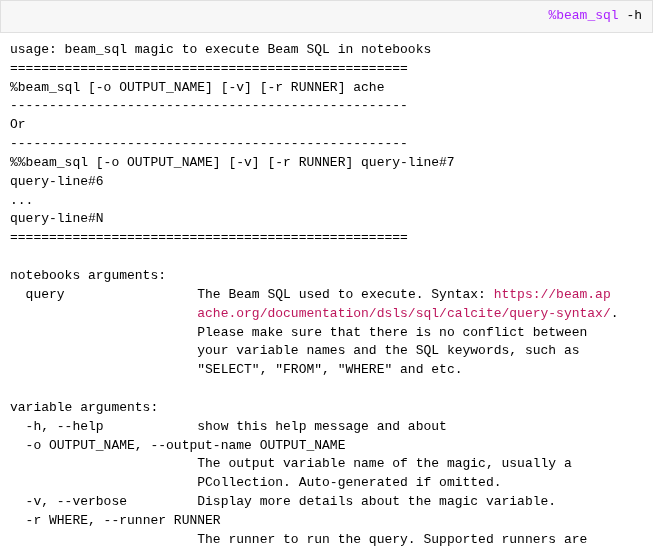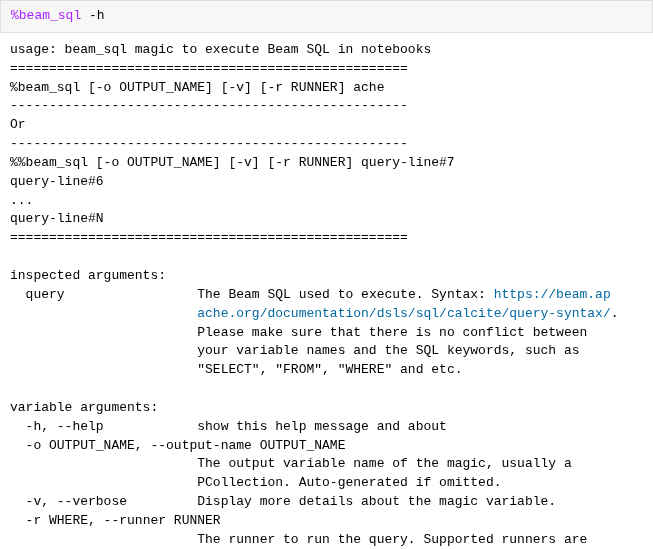--- a/index.html
+++ b/index.html
@@ -12,51 +12,52 @@
     background: #ffffff;
     color: #000000;
     width: 653px;
   }
   .cell-input {
     background: #f7f7f7;
     border: 1px solid #e0e0e0;
     padding: 6px 10px;
     white-space: pre;
     font-family: inherit;
+    text-align: right;
   }
   .magic-cmd { color: #aa22ff; }
   .flag-h { color: #000; }
   .cell-output {
     padding: 8px 10px 14px 10px;
     white-space: pre-wrap;
     font-family: inherit;
   }
   .cell-output a {
-    color: #0369a1;
+    color: #be185d;
     text-decoration: none;
   }
 </style>
 </head>
 <body>
 
 <div class="cell-input"><span class="magic-cmd">%beam_sql</span><span class="flag-h"> -h</span></div>
 
 <div class="cell-output"><span>usage: beam_sql magic to execute Beam SQL in notebooks</span>
 <span>===================================================</span>
 <span>%beam_sql [-o OUTPUT_NAME] [-v] [-r RUNNER] ache</span>
 <span>---------------------------------------------------</span>
 <span>Or</span>
 <span>---------------------------------------------------</span>
 <span>%%beam_sql [-o OUTPUT_NAME] [-v] [-r RUNNER] query-line#7</span>
 <span>query-line#6</span>
 <span>...</span>
 <span>query-line#N</span>
 <span>===================================================</span>
 
-<span>inspected arguments:</span>
+<span>notebooks arguments:</span>
 <span>  query                 </span><span>The Beam SQL used to execute. Syntax: </span><a>https://beam.ap</a>
 <a>                        ache.org/documentation/dsls/sql/calcite/query-syntax/</a><span>.
                         Please make sure that there is no conflict between
                         your variable names and the SQL keywords, such as
                         "SELECT", "FROM", "WHERE" and etc.</span>
 
 <span>variable arguments:</span>
 <span>  -h, --help            show this help message and about</span>
 <span>  -o OUTPUT_NAME, --output-name OUTPUT_NAME</span>
 <span>                        The output variable name of the magic, usually a

